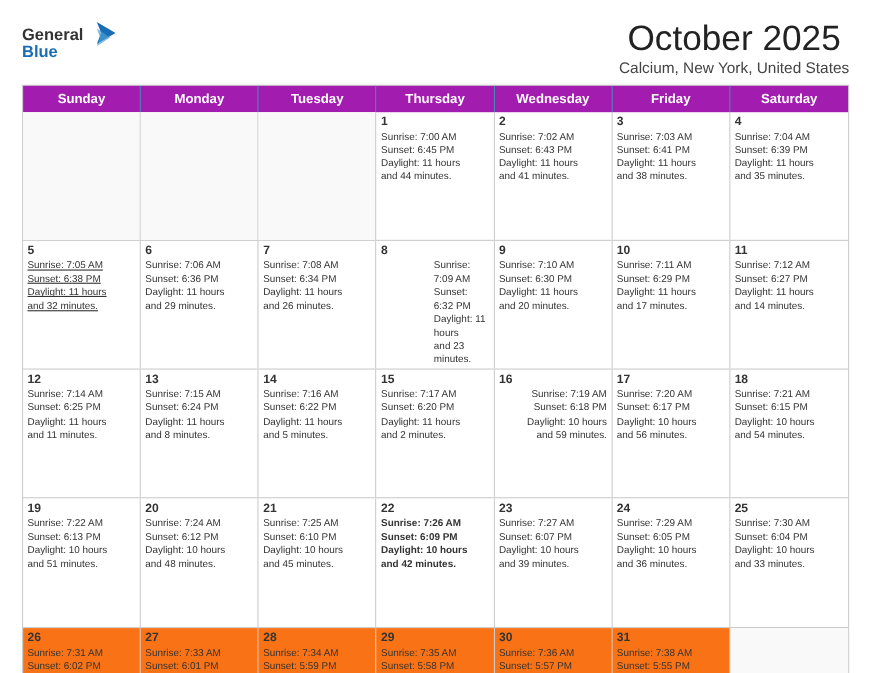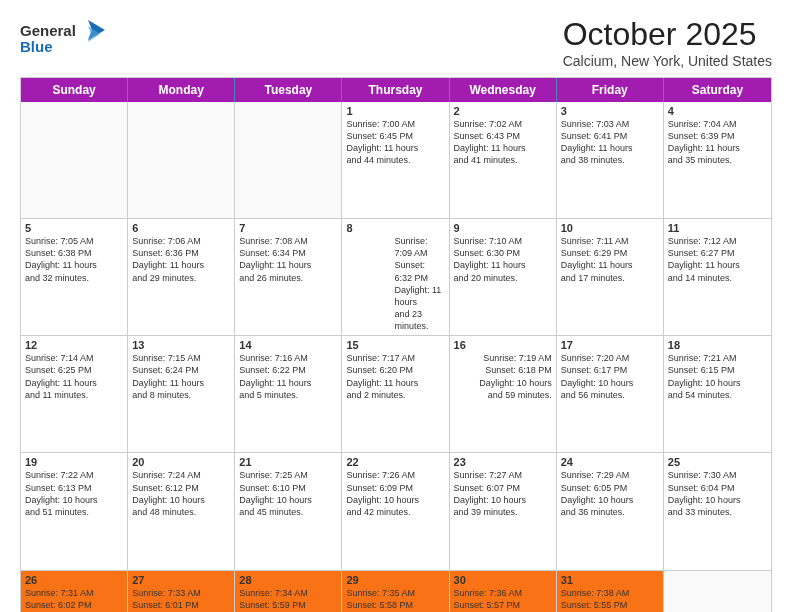--- a/index.html
+++ b/index.html
@@ -21,21 +21,21 @@
       display: flex;
       align-items: flex-start;
       justify-content: space-between;
       margin-bottom: 8px;
     }
     .logo-area {
       display: flex;
       align-items: center;
     }
     .title-area {
-      text-align: left;
+      text-align: center;
     }
     .month-title {
       font-size: 32px;
       color: #222;
       font-weight: normal;
     }
     .location {
       font-size: 14px;
       color: #444;
     }
@@ -157,21 +157,21 @@
             <span class="day-num">4</span>
             <div class="cell-text" style="white-space: pre-line;">Sunrise: 7:04 AM
 Sunset: 6:39 PM
 Daylight: 11 hours
 and 35 minutes.</div>
           </div>
         </div>
         <div class="cal-row">
           <div class="cal-cell">
             <span class="day-num">5</span>
-            <div class="cell-text" style="white-space: pre-line;">Sunrise: 7:05 AM
+            <div class="cell-text" style="white-space: pre-line; text-decoration: underline;">Sunrise: 7:05 AM
 Sunset: 6:38 PM
 Daylight: 11 hours
 and 32 minutes.</div>
           </div>
           <div class="cal-cell">
             <span class="day-num">6</span>
             <div class="cell-text" style="white-space: pre-line;">Sunrise: 7:06 AM
 Sunset: 6:36 PM
 Daylight: 11 hours
 and 29 minutes.</div>
@@ -280,21 +280,21 @@
           </div>
           <div class="cal-cell">
             <span class="day-num">21</span>
             <div class="cell-text" style="white-space: pre-line;">Sunrise: 7:25 AM
 Sunset: 6:10 PM
 Daylight: 10 hours
 and 45 minutes.</div>
           </div>
           <div class="cal-cell">
             <span class="day-num">22</span>
-            <div class="cell-text" style="white-space: pre-line;">Sunrise: 7:26 AM
+            <div class="cell-text" style="white-space: pre-line; font-weight: bold;">Sunrise: 7:26 AM
 Sunset: 6:09 PM
 Daylight: 10 hours
 and 42 minutes.</div>
           </div>
           <div class="cal-cell">
             <span class="day-num">23</span>
             <div class="cell-text" style="white-space: pre-line;">Sunrise: 7:27 AM
 Sunset: 6:07 PM
 Daylight: 10 hours
 and 39 minutes.</div>

